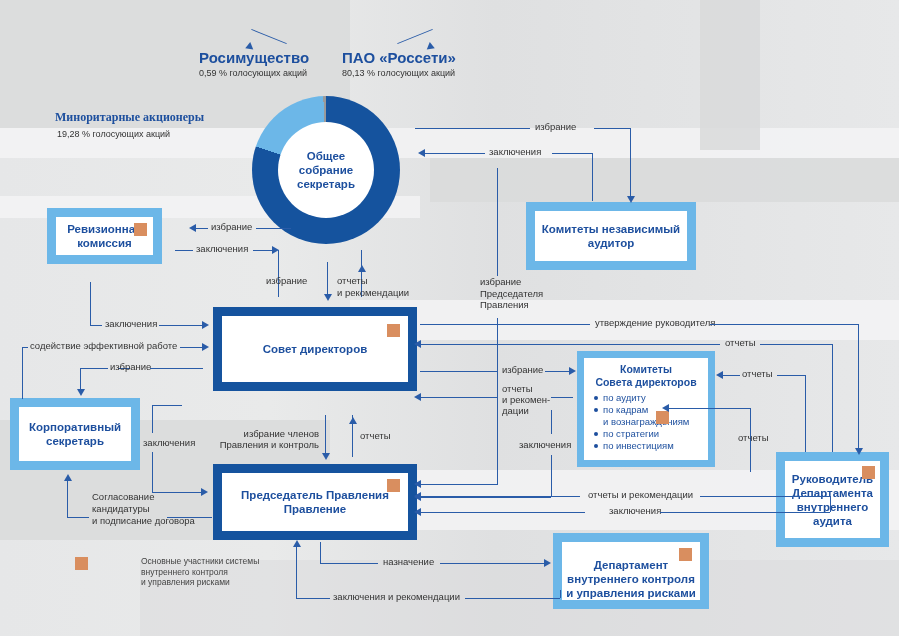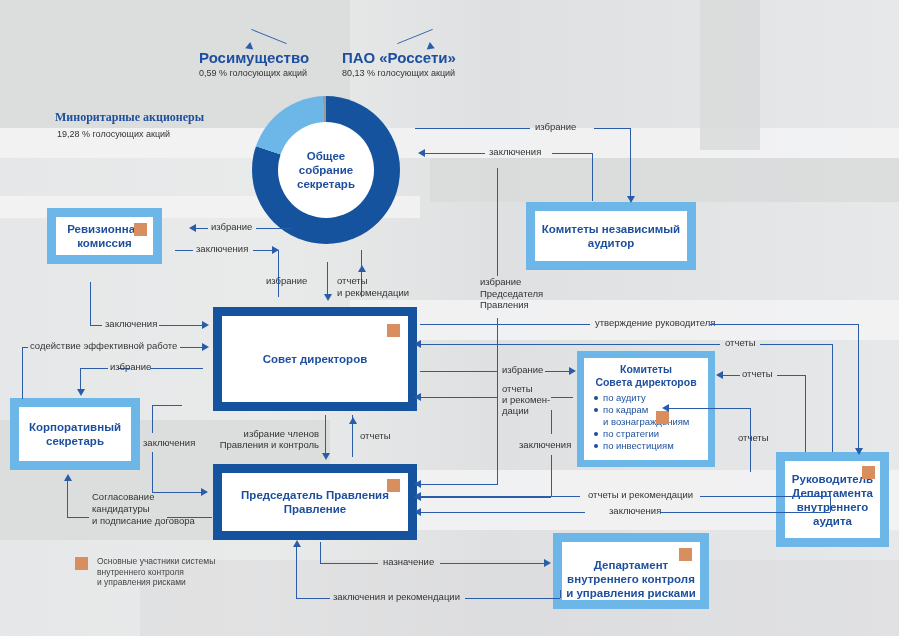--- a/index.html
+++ b/index.html
@@ -104,21 +104,21 @@
     <div class="marker" style="right: 6px; top: 6px; background: rgb(217, 142, 95);"></div>
     <span class="cap" style="white-space: pre-line;">Ревизионная
 комиссия</span>
   </div>
 
   <div class="box lt" style="left:526px;top:202px;width:170px;height:68px;">
     <span class="cap" style="white-space: pre-line;">Комитеты независимый
 аудитор</span>
   </div>
 
-  <div class="box dk" style="left:213px;top:307px;width:204px;height:104px;">
+  <div class="box dk" style="left:213px;top:307px;width:204px;height:84px;">
     <div class="marker" style="right: 8px; top: 8px; background: rgb(217, 142, 95);"></div>
     <span class="cap">Совет директоров</span>
   </div>
 
   <div class="box lt" style="left:10px;top:398px;width:130px;height:72px;">
     <span class="cap" style="white-space: pre-line;">Корпоративный
 секретарь</span>
   </div>
 
   <div class="box dk" style="left:213px;top:464px;width:204px;height:76px;">
@@ -298,18 +298,18 @@
 
   <div class="lbl" style="left:333px;top:591px;">заключения и рекомендации</div>
   <div class="ln lnh" style="left:296px;top:598px;width:34px;"></div>
   <div class="ln lnh" style="left:465px;top:598px;width:95px;"></div>
   <div class="ln lnv" style="left:296px;top:545px;height:53px;"></div>
   <div class="ar u" style="left:293px;top:540px;"></div>
   <div class="ln lnv" style="left:560px;top:590px;height:8px;"></div>
 
   <div id="legend">
     <div class="sw" style="background: rgb(217, 142, 95);"></div>
-    <div class="tx" style="white-space: pre-line;">Основные участники системы
+    <div class="tx" style="white-space: pre-line; margin-left: 44px;">Основные участники системы
 внутреннего контроля
 и управления рисками</div>
   </div>
 
 </div>
 
 </body></html>

